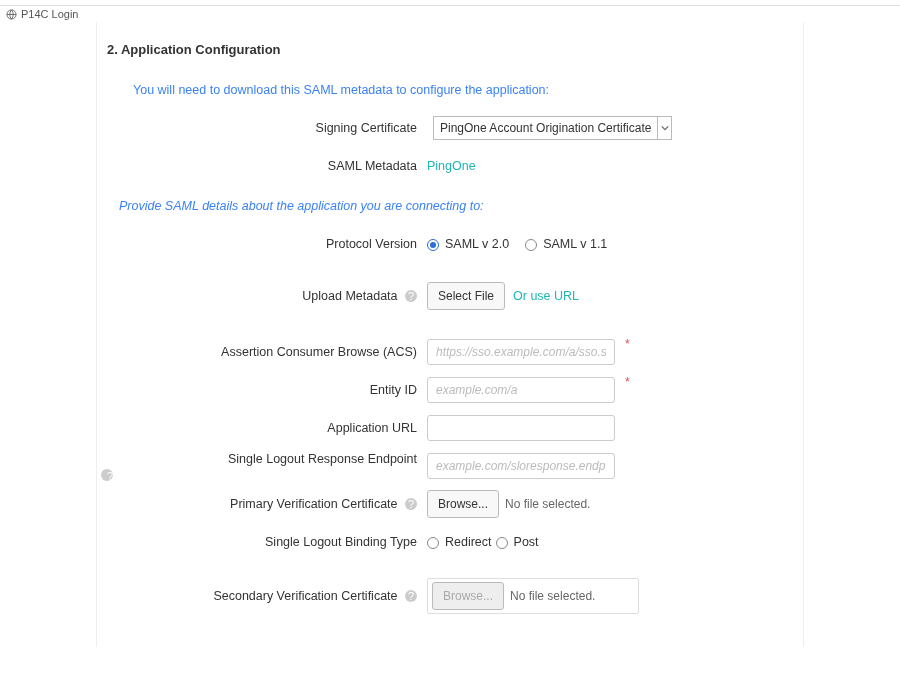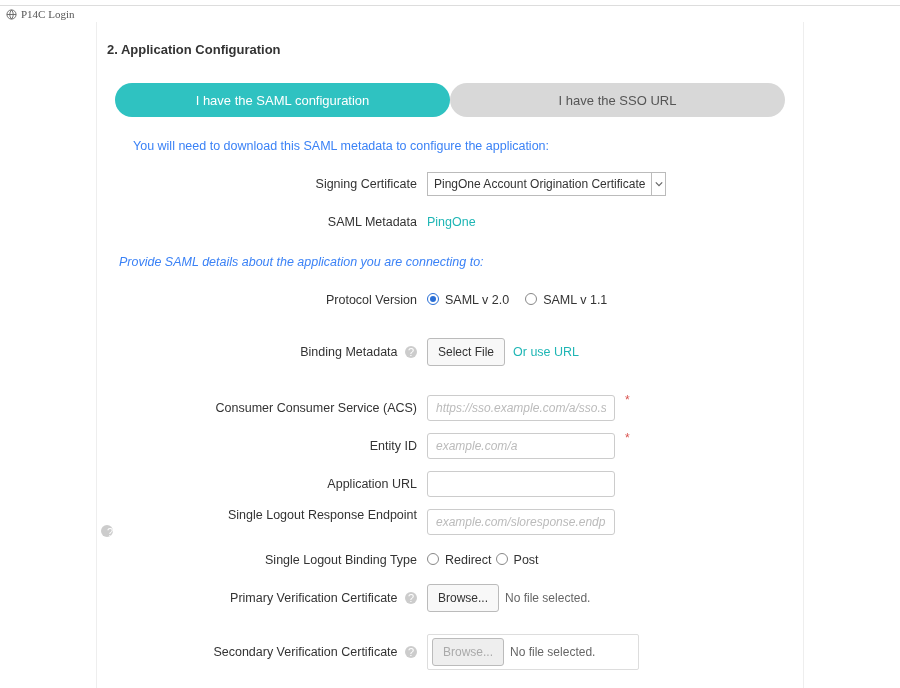--- a/index.html
+++ b/index.html
@@ -17,21 +17,20 @@
     border-bottom: 1px solid #ddd;
     width: 100%;
   }
   .tab-bar {
     display: flex;
     align-items: center;
     padding: 2px 6px;
     font-size: 11px;
     color: #555;
     gap: 4px;
-    font-family: Liberation Serif, serif;
   }
   .tab-icon {
     width: 11px; height: 11px;
     display: inline-flex;
     align-items: center; justify-content: center;
   }
   .page {
     position: relative;
     margin: 0 auto;
     width: 100%;
@@ -113,20 +112,21 @@
     color: #fff;
   }
   .select-wrap {
     position: relative;
     display: inline-flex;
     align-items: center;
     border: 1px solid #bbb;
     height: 24px;
     background: #fff;
     font-size: 12px;
+    margin-left: 6px;
   }
   .select-wrap .value {
     padding: 0 6px;
   }
   .select-wrap .caret {
     border-left: 1px solid #bbb;
     width: 14px;
     height: 100%;
     display: flex;
     align-items: center;
@@ -175,21 +175,21 @@
     gap: 6px;
     border: 1px solid #ddd;
     padding: 3px 4px;
     border-radius: 2px;
     width: 212px;
   }
   .file-line.noborder { border: none; width: auto; padding: 0; }
   .file-status { color: #666; font-size: 12px; }
   .radio {
     display: inline-flex;
-    align-items: flex-start;
+    align-items: flex-end;
     gap: 6px;
     cursor: pointer;
   }
   .radio .dot {
     width: 12px; height: 12px;
     border-radius: 50%;
     border: 1px solid #888;
     display: inline-flex;
     align-items: center; justify-content: center;
     background: #fff;
@@ -221,24 +221,20 @@
       </svg>
   </span>
   <span>P14C Login</span>
 </div>
 
 <div class="page">
   <div class="content">
 
     <div class="section-title">2. Application Configuration</div>
 
-    <div class="tabs">
-      <div class="tab active">I have the SAML configuration</div>
-      <div class="tab inactive">I have the SSO URL</div>
-    </div>
 
     <div class="intro">You will need to download this SAML metadata to configure the application:</div>
 
     <div class="form">
 
       <div class="row">
         <div class="label-col">Signing Certificate</div>
         <div class="field-col">
           <div class="select-wrap">
             <span class="value">PingOne Account Origination Certificate</span>
@@ -269,31 +265,31 @@
           </label>
           <label class="radio" style="margin-left:8px;">
             <span class="dot"></span>
             <span>SAML v 1.1</span>
           </label>
         </div>
       </div>
 
       <div class="row" style="margin-top:14px;">
         <div class="label-col">
-          <span>Binding Metadata</span>
+          <span>Upload Metadata</span>
           <span class="help">?</span>
         </div>
         <div class="field-col">
           <span class="btn">Select File</span>
           <span class="link">Or use URL</span>
         </div>
       </div>
 
       <div class="row" style="margin-top:18px;">
-        <div class="label-col">Consumer Consumer Service (ACS)</div>
+        <div class="label-col">Assertion Consumer Browse (ACS)</div>
         <div class="field-col">
           <input class="text-input" placeholder="https://sso.example.com/a/sso.saml2" style="">
           <span class="req">*</span>
         </div>
       </div>
 
       <div class="row">
         <div class="label-col">Entity ID</div>
         <div class="field-col">
           <input class="text-input" placeholder="example.com/a" style="">
@@ -309,50 +305,50 @@
       </div>
 
 
       <div class="row">
         <div class="label-col">
           <span>Single Logout Response Endpoint</span>
           <span class="help subnote-below">?</span>
         </div>
         <div class="field-col">
           <input class="text-input" placeholder="example.com/sloresponse.endpoint" style="">
+        </div>
+      </div>
+
+      <div class="row">
+        <div class="label-col">
+          <span>Primary Verification Certificate</span>
+          <span class="help">?</span>
+        </div>
+        <div class="field-col">
+          <div class="file-line noborder">
+            <span class="btn">Browse...</span>
+            <span class="file-status">No file selected.</span>
+          </div>
         </div>
       </div>
 
       <div class="row">
         <div class="label-col">Single Logout Binding Type</div>
         <div class="field-col" style="gap:4px;">
           <label class="radio">
             <span class="dot"></span>
             <span>Redirect</span>
           </label>
           <label class="radio">
             <span class="dot"></span>
             <span>Post</span>
           </label>
         </div>
       </div>
 
-      <div class="row">
-        <div class="label-col">
-          <span>Primary Verification Certificate</span>
-          <span class="help">?</span>
-        </div>
-        <div class="field-col">
-          <div class="file-line noborder">
-            <span class="btn">Browse...</span>
-            <span class="file-status">No file selected.</span>
-          </div>
-        </div>
-      </div>
-
       <div class="row" style="margin-top:14px;">
         <div class="label-col">
           <span>Secondary Verification Certificate</span>
           <span class="help">?</span>
         </div>
         <div class="field-col">
           <div class="file-line">
             <span class="btn disabled">Browse...</span>
             <span class="file-status">No file selected.</span>
           </div>

